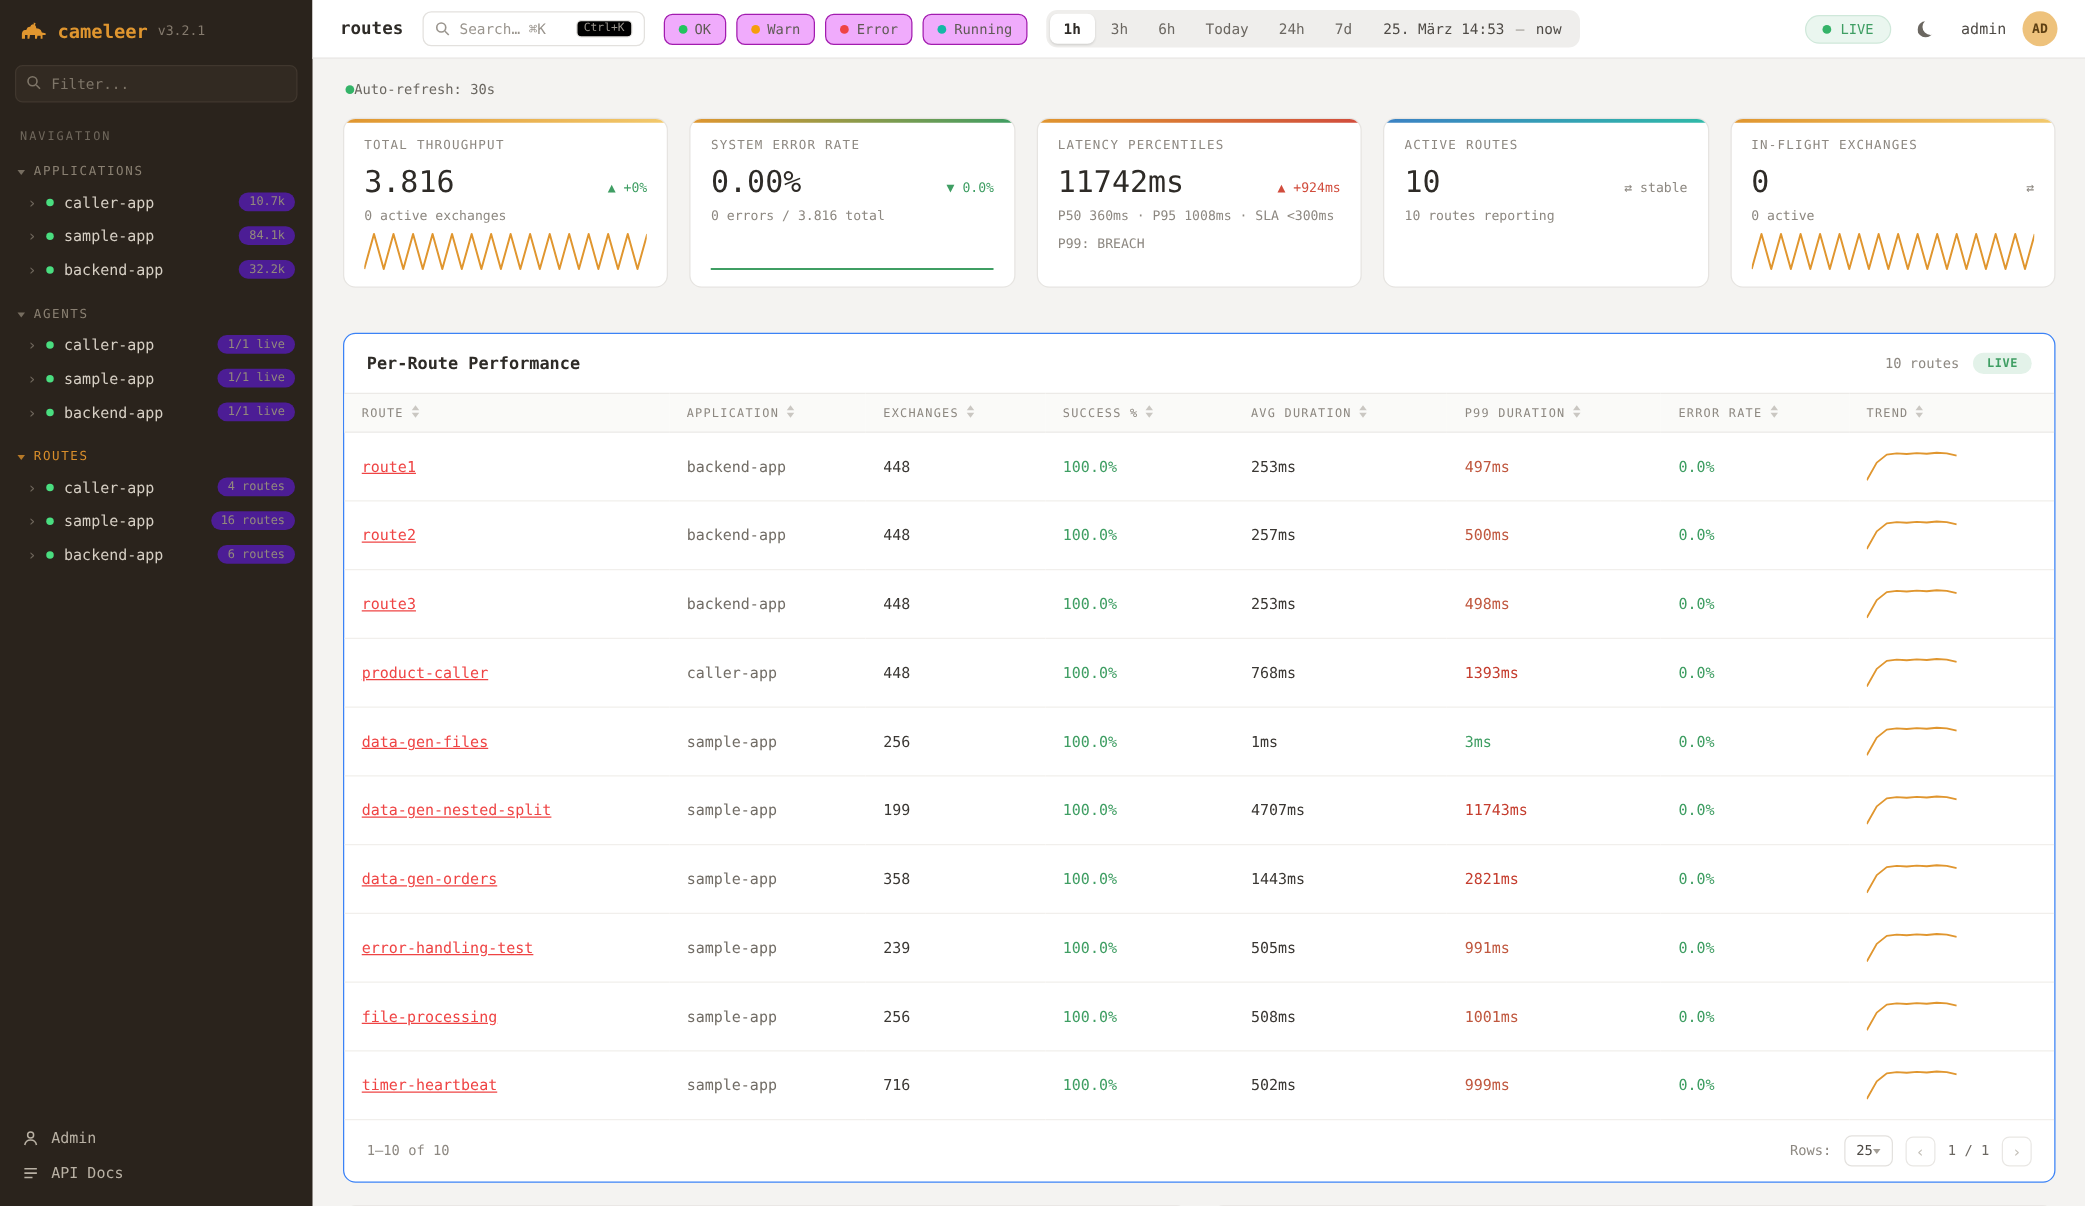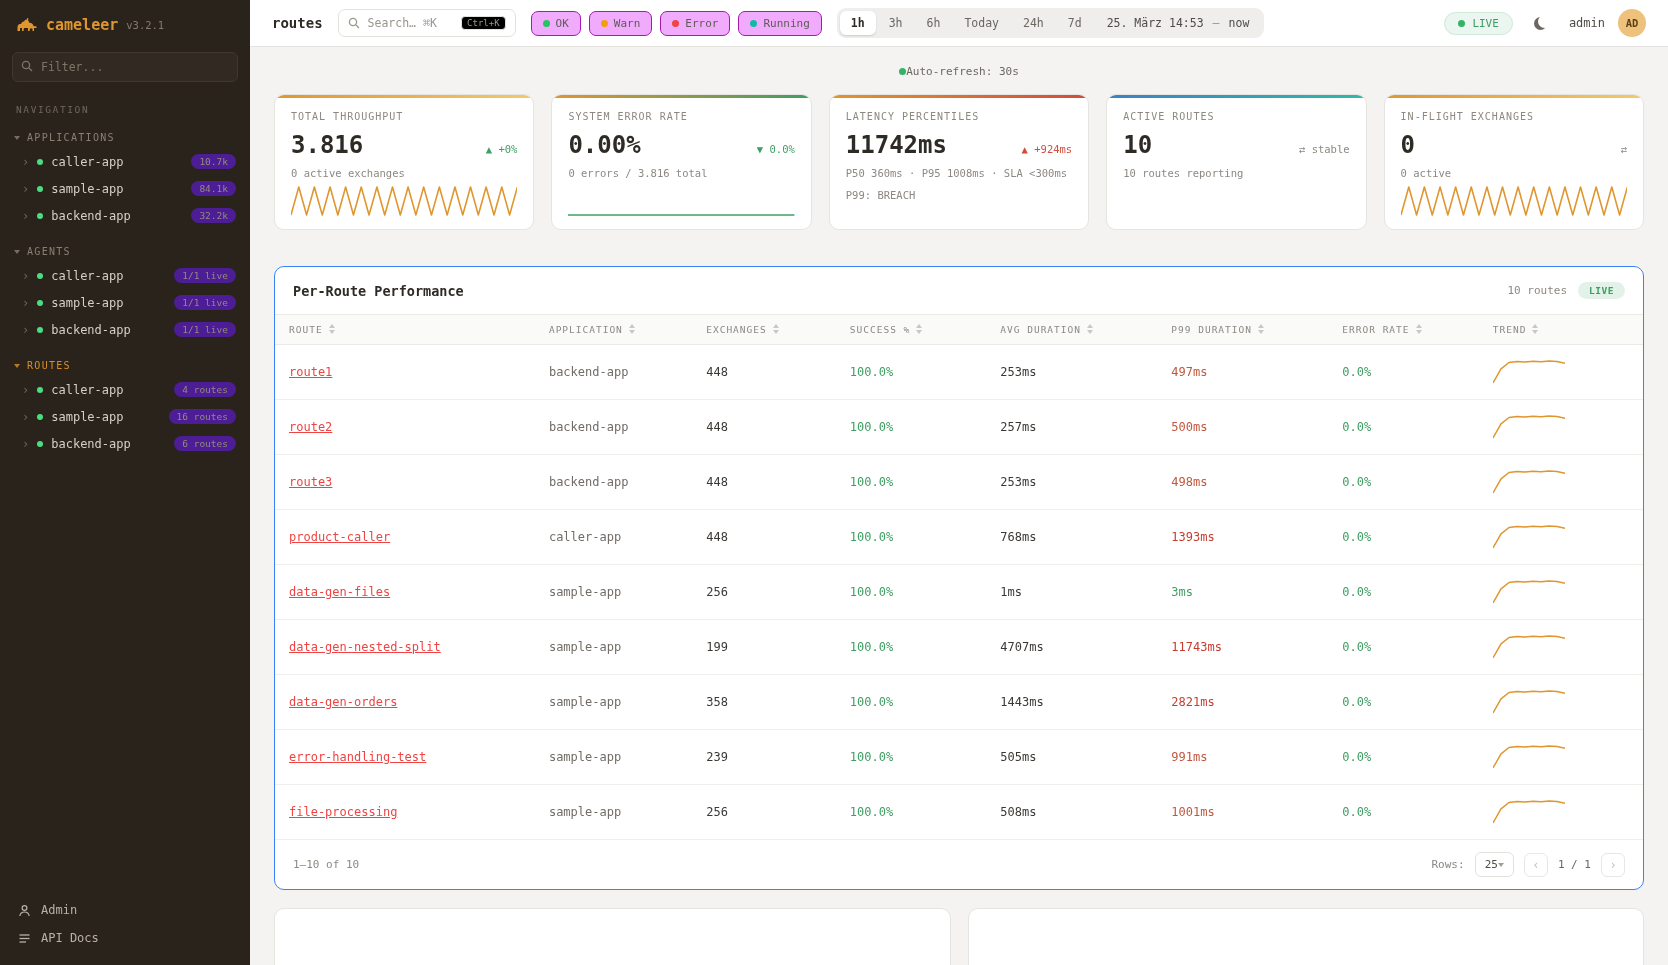--- a/index.html
+++ b/index.html
@@ -51,35 +51,35 @@
   .live-dot { width: 7px; height: 7px; background: #34b368; border-radius: 50%; }
   .moon-btn { width: 30px; height: 30px; border: none; background: transparent; display: flex; align-items: center; justify-content: center; cursor: pointer; }
   .moon { width: 13px; height: 13px; border-radius: 50%; box-shadow: inset 4px -2px 0 0 #6b6761; }
   .user-name { font-size: 12px; color: #4f4b46; }
   .avatar { width: 28px; height: 28px; border-radius: 50%; background: #eec27c; color: #5d3f12; display: flex; align-items: center; justify-content: center; font-size: 10.5px; font-weight: bold; cursor: pointer; }
 
   
   .content { flex: 1; overflow-y: auto; padding: 8px 24px 24px; background: #f4f3f1; }
   .content::-webkit-scrollbar { width: 10px; }
   .content::-webkit-scrollbar-thumb { background: #d8d5d0; border-radius: 5px; }
-  .autorefresh { display: flex; justify-content: center; align-items: center; gap: 0; font-size: 11px; color: #6b6761; padding: 10px 2px 16px; }
+  .autorefresh { display: flex; justify-content: flex-start; align-items: center; gap: 0; font-size: 11px; color: #6b6761; padding: 10px 2px 16px; }
   .ar-dot { width: 7px; height: 7px; border-radius: 50%; background: #34b368; }
 
   
   .kpi-grid { display: grid; grid-template-columns: repeat(5, 1fr); gap: 17px; margin-bottom: 36px; }
   .kpi { background: #fff; border: 1px solid #e6e4e1; border-radius: 10px; padding: 16px 16px 12px; position: relative; overflow: hidden; min-height: 136px; display: flex; flex-direction: column; }
   .kpi-accent { position: absolute; top: 0; left: 0; right: 0; height: 3px; }
   .acc-0 { background: linear-gradient(90deg, #e0962f, #f2c96d); }
   .acc-1 { background: linear-gradient(90deg, #e0962f, #3f9e63); }
   .acc-2 { background: linear-gradient(90deg, #e0962f, #d14c3c); }
   .acc-3 { background: linear-gradient(90deg, #3b82c4, #2fb9a8); }
   .acc-4 { background: linear-gradient(90deg, #e0962f, #f2c96d); }
   .kpi-label { font-size: 10px; letter-spacing: 1px; color: #8d8881; margin-bottom: 9px; }
   .kpi-main { display: flex; justify-content: space-between; align-items: baseline; gap: 6px; }
-  .kpi-value { font-size: 24px; font-weight: bold; color: #2e2b27; white-space: nowrap; }
+  .kpi-value { font-size: 24px; font-weight: normal; color: #2e2b27; white-space: nowrap; }
   .kpi-delta { font-size: 10.5px; white-space: nowrap; }
   .lvl-good { color: #3f9e63; } .lvl-bad { color: #d14c3c; } .lvl-neutral { color: #8d8881; }
   .kpi-sub { font-size: 10.5px; color: #8d8881; margin-top: 7px; line-height: 1.45; }
   .kpi-spark { margin-top: auto; width: 100%; height: 32px; display: block; }
 
   
   .panel { background: #fff; border: 1px solid #3b82f6; border-radius: 10px; overflow: hidden; }
   .panel-head { display: flex; align-items: center; padding: 15px 18px; gap: 10px; }
   .panel-title { font-size: 13.5px; font-weight: bold; color: #2e2b27; }
   .panel-right { margin-left: auto; display: flex; gap: 11px; align-items: center; }
@@ -508,20 +508,34 @@
               <td class="c-succ">100.0%</td>
               <td>508ms</td>
               <td class="c-p99 lvl-warn">1001ms</td>
               <td class="c-err">0.0%</td>
               <td>
                   <svg class="trend-svg" viewBox="0 0 72 26">
                     <polyline points="0.0,24.0 8.0,9.9 16.0,3.5 24.0,2.5 32.0,3.0 40.0,2.3 48.0,2.8 56.0,2.0 64.0,2.5 72.0,4.3" fill="none" stroke="#e0962f" stroke-width="1.5" stroke-linejoin="round"></polyline>
                   </svg>
                 </td>
             </tr>
+            <tr>
+              <td class="c-route">timer-heartbeat</td>
+              <td class="c-app">sample-app</td>
+              <td>716</td>
+              <td class="c-succ">100.0%</td>
+              <td>502ms</td>
+              <td class="c-p99 lvl-warn">999ms</td>
+              <td class="c-err">0.0%</td>
+              <td>
+                  <svg class="trend-svg" viewBox="0 0 72 26">
+                    <polyline points="0.0,24.0 8.0,9.9 16.0,3.5 24.0,2.5 32.0,3.0 40.0,2.3 48.0,2.8 56.0,2.0 64.0,2.5 72.0,4.3" fill="none" stroke="#e0962f" stroke-width="1.5" stroke-linejoin="round"></polyline>
+                  </svg>
+                </td>
+            </tr>
           </tbody>
         </table>
 
         <div class="panel-foot">
           <span>1–10 of 10</span>
           <div class="foot-right">
             <span>Rows:</span>
             <div class="rows-select">
               <span>25</span>
               <span class="sel-caret"></span>

